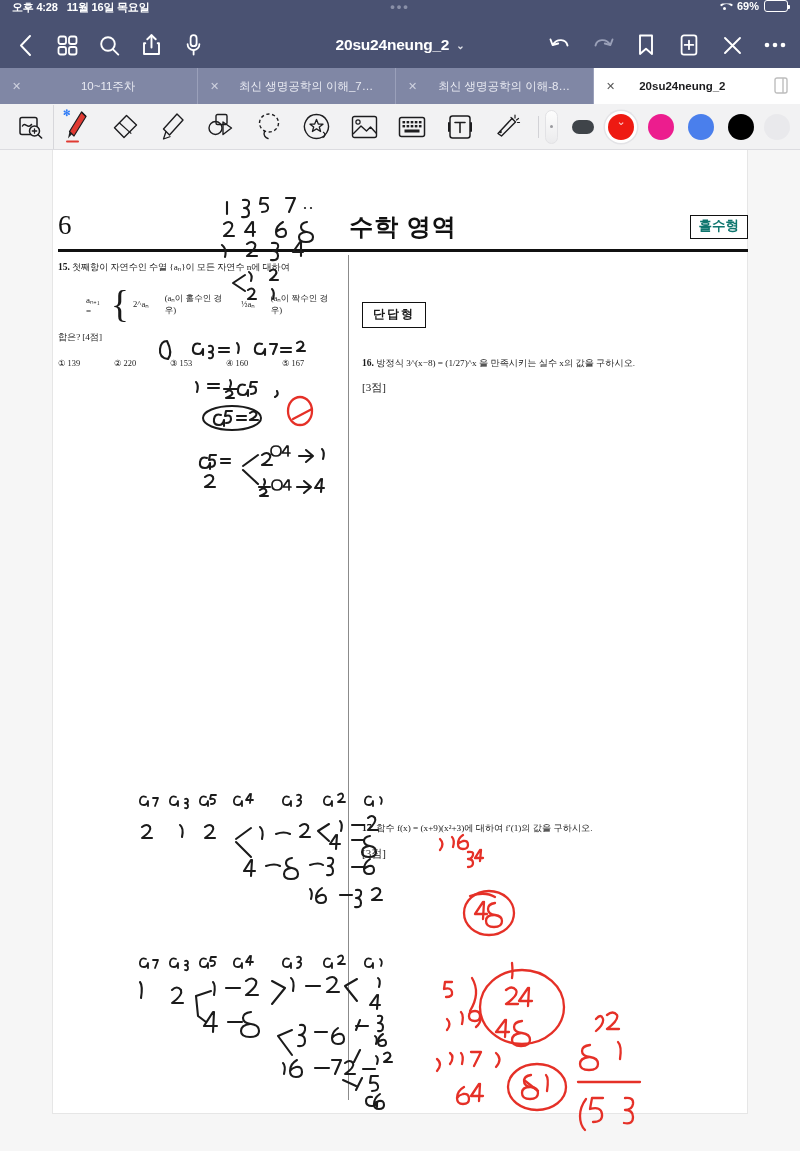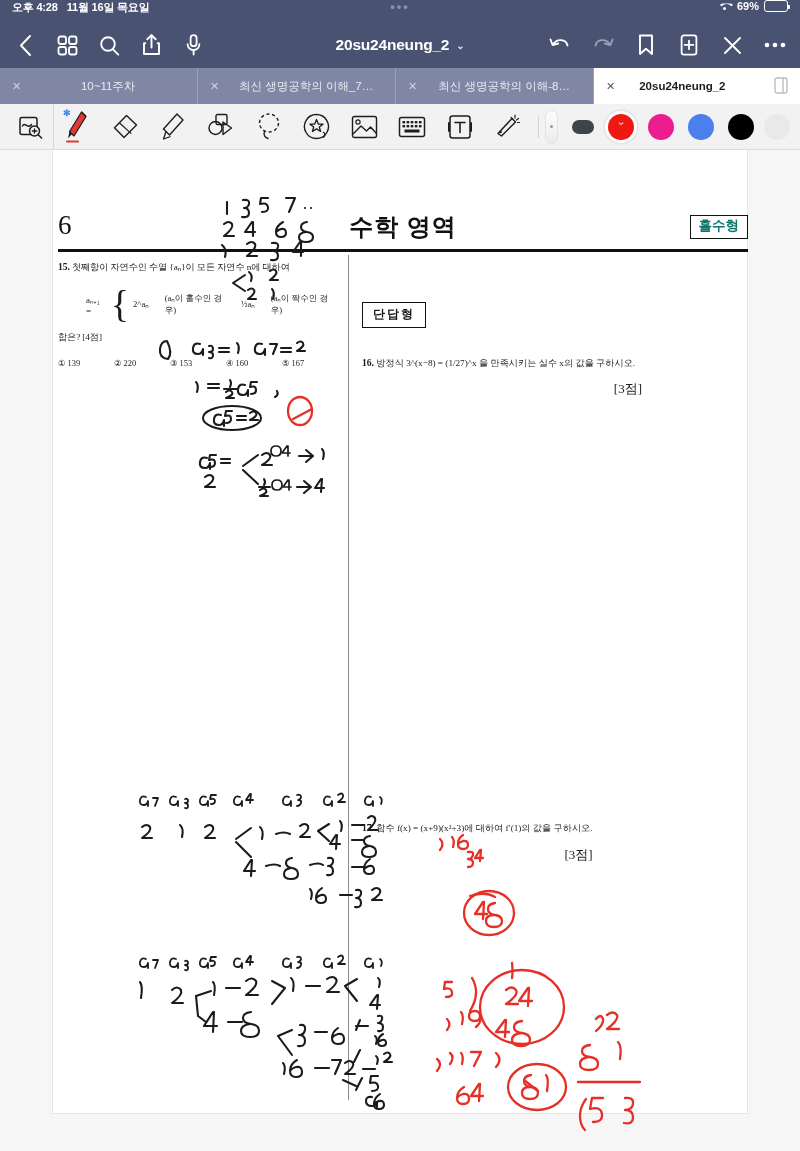--- a/index.html
+++ b/index.html
@@ -230,21 +230,21 @@
   .col-right {
     position: absolute; left: 362px; top: 110px; width: 280px;
     font-family: "Liberation Serif", serif; color: #1a1a1a;
   }
   .short-answer-box {
     border: 1.6px solid #111; display: inline-block;
     padding: 3px 10px 4px; font-family: "Liberation Sans", sans-serif;
     font-size: 12px; font-weight: bold; letter-spacing: 2px; margin-top: 42px;
   }
   .q16 { margin-top: 27px; font-size: 9.2px; line-height: 1.6; }
-  .pts { text-align: right; font-size: 13px; margin-top: 9px; }
+  .pts { font-size: 11px; margin-top: 9px; }
   .q17 { position: absolute; left: 0; top: 560px; font-size: 9.2px; line-height: 1.6; }
 
   
   .ink { position: absolute; left: 0; top: 0; width: 800px; height: 1001px;
          pointer-events: none; }
 </style>
 </head>
 <body>
 
 <div class="status-bar">

